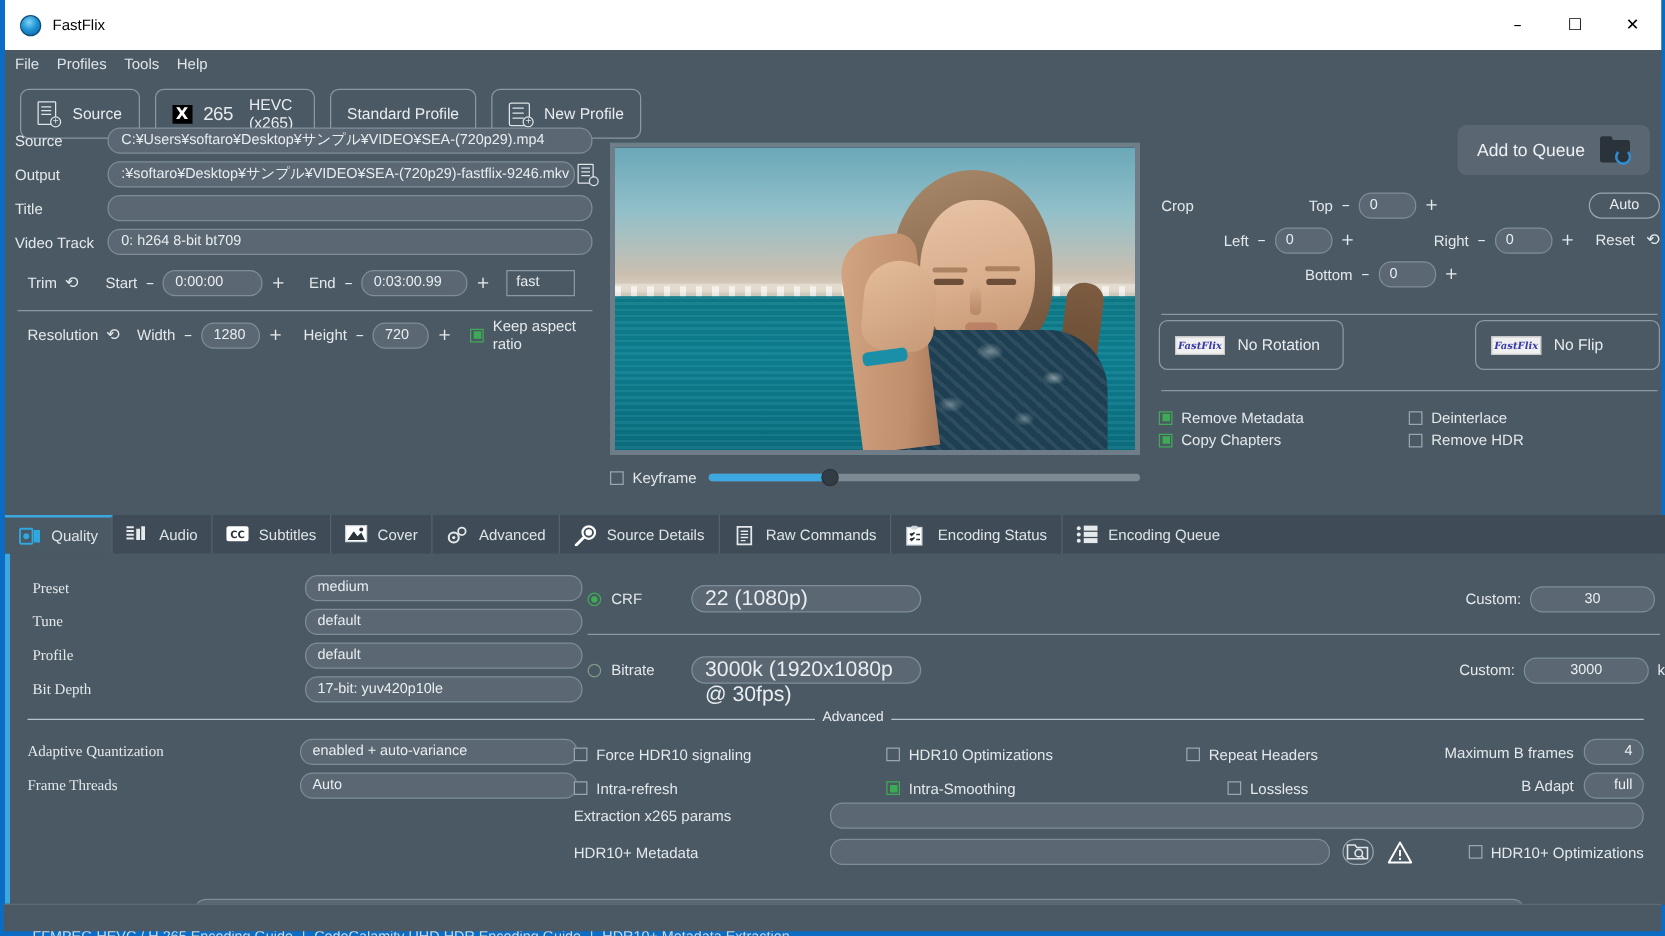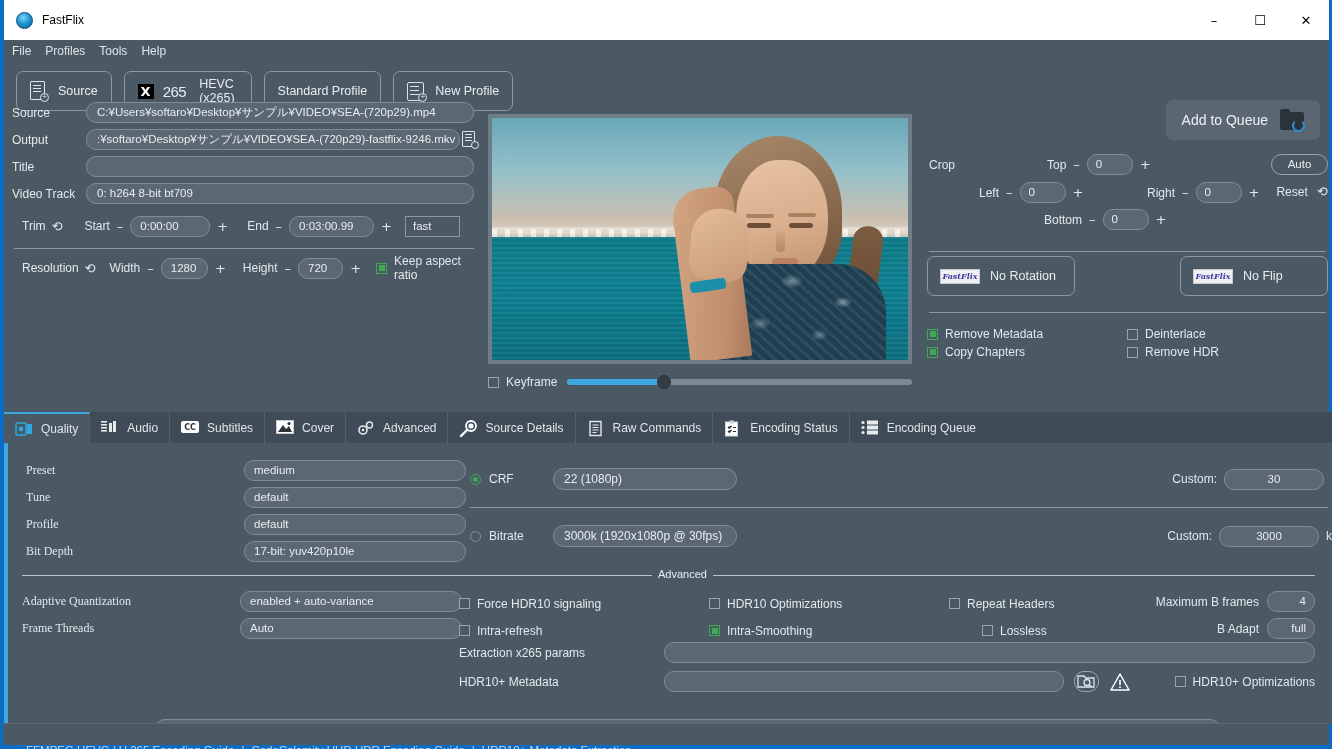--- a/index.html
+++ b/index.html
@@ -177,21 +177,21 @@
       color:#e9edf0; font-size:11.5px; padding:0 9px; line-height:19px; font-family:"Liberation Sans", sans-serif;}
 
   .radio { width:11px; height:11px; border-radius:50%; border:1px solid #7f9a86; flex:none; position:relative;}
   .radio.on { border-color:#3faa55;}
   .radio.on::after{content:"";position:absolute;inset:2px;border-radius:50%;background:#3faa55;}
 
   .crfrow { position:absolute; left:462px; top:25px; right:0; display:flex; align-items:center;}
   .brrow { position:absolute; left:462px; top:82px; right:0; display:flex; align-items:center;}
   .rlabel { color:#e3e8eb; font-size:12px; margin-left:8px; width:64px; font-family:"Liberation Sans", sans-serif;}
   .wcombo { width:184px; height:22px; background:#5b6873; border:1px solid #7f8d98; border-radius:11px;
-      color:#e9edf0; font-size:12px; padding:0 10px; line-height:20px; font-family:"Liberation Sans", sans-serif;}
+      color:#e9edf0; font-size:17px; padding:0 10px; line-height:20px; font-family:"Liberation Sans", sans-serif;}
   .hsep { position:absolute; left:462px; top:64px; right:8px; height:1px; background:#8b98a2;}
   .customwrap { position:absolute; right:12px; display:flex; align-items:center; gap:7px;text-align:center;}
   .customwrap .cl { color:#e3e8eb; font-size:12px; font-family:"Liberation Sans", sans-serif;}
   .cin { width:100px; height:21px; background:#5b6873; border:1px solid #7f8d98; border-radius:10px;
       color:#e9edf0; font-size:11.5px; padding:0 9px; line-height:19px; font-family:"Liberation Sans", sans-serif;}
 
   .advdiv { position:absolute; left:18px; top:529px; right:14px; height:12px;}
   .advdiv .l1 { position:absolute; left:0; right:0; top:6px; height:1px; background:#b9c3cb;}
   .advdiv .lbl { position:absolute; left:630px; top:-1px; background:#4b5964; padding:0 6px; color:#e9edf0;
       font-size:11px; font-family:"Liberation Sans", sans-serif;}

